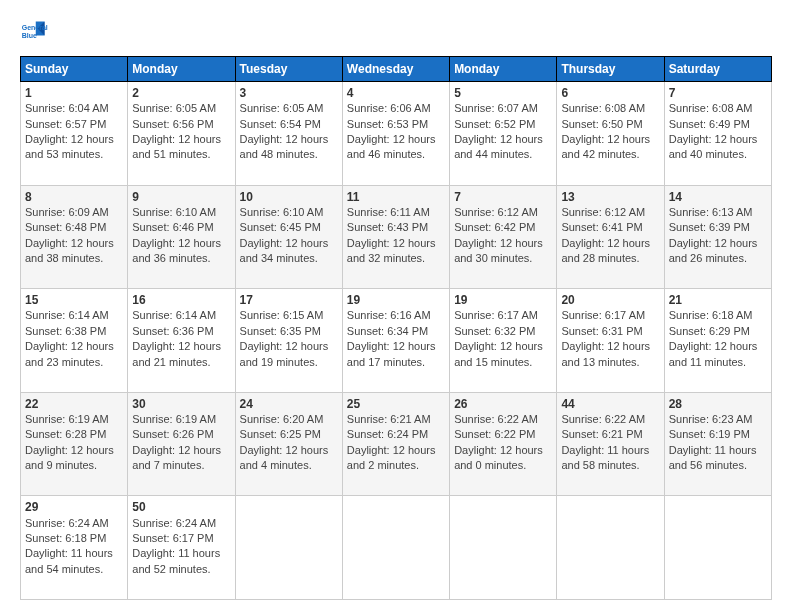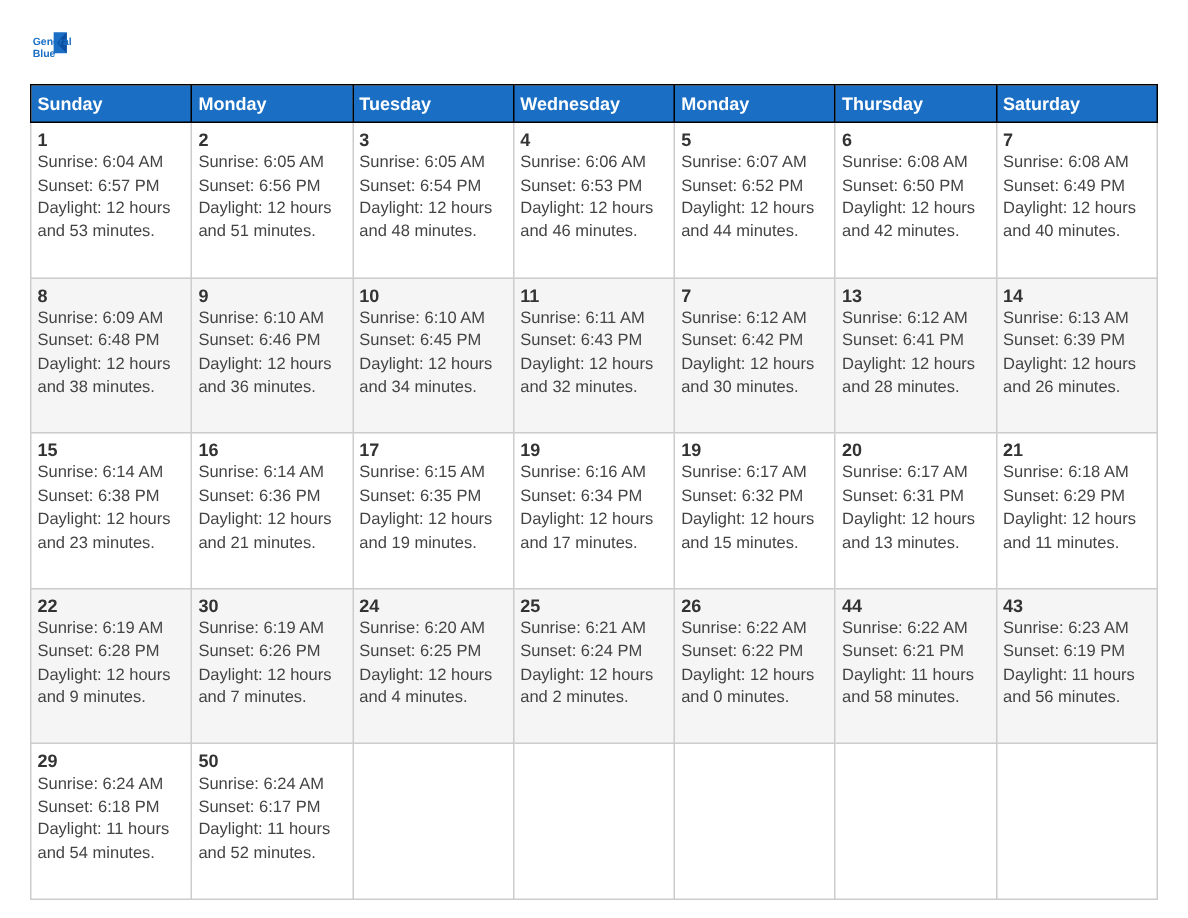--- a/index.html
+++ b/index.html
@@ -162,21 +162,21 @@
           <td><span class="day-number">20</span><span class="day-info">Sunrise: 6:17 AM<br>Sunset: 6:31 PM<br>Daylight: 12 hours and 13 minutes.</span></td>
           <td><span class="day-number">21</span><span class="day-info">Sunrise: 6:18 AM<br>Sunset: 6:29 PM<br>Daylight: 12 hours and 11 minutes.</span></td>
         </tr>
         <tr>
           <td><span class="day-number">22</span><span class="day-info">Sunrise: 6:19 AM<br>Sunset: 6:28 PM<br>Daylight: 12 hours and 9 minutes.</span></td>
           <td><span class="day-number">30</span><span class="day-info">Sunrise: 6:19 AM<br>Sunset: 6:26 PM<br>Daylight: 12 hours and 7 minutes.</span></td>
           <td><span class="day-number">24</span><span class="day-info">Sunrise: 6:20 AM<br>Sunset: 6:25 PM<br>Daylight: 12 hours and 4 minutes.</span></td>
           <td><span class="day-number">25</span><span class="day-info">Sunrise: 6:21 AM<br>Sunset: 6:24 PM<br>Daylight: 12 hours and 2 minutes.</span></td>
           <td><span class="day-number">26</span><span class="day-info">Sunrise: 6:22 AM<br>Sunset: 6:22 PM<br>Daylight: 12 hours and 0 minutes.</span></td>
           <td><span class="day-number">44</span><span class="day-info">Sunrise: 6:22 AM<br>Sunset: 6:21 PM<br>Daylight: 11 hours and 58 minutes.</span></td>
-          <td><span class="day-number">43</span><span class="day-info">Sunrise: 6:23 AM<br>Sunset: 6:19 PM<br>Daylight: 11 hours and 56 minutes.</span></td>
+          <td><span class="day-number">28</span><span class="day-info">Sunrise: 6:23 AM<br>Sunset: 6:19 PM<br>Daylight: 11 hours and 56 minutes.</span></td>
         </tr>
         <tr>
           <td><span class="day-number">29</span><span class="day-info">Sunrise: 6:24 AM<br>Sunset: 6:18 PM<br>Daylight: 11 hours and 54 minutes.</span></td>
           <td><span class="day-number">50</span><span class="day-info">Sunrise: 6:24 AM<br>Sunset: 6:17 PM<br>Daylight: 11 hours and 52 minutes.</span></td>
           <td class="empty-cell"></td>
           <td class="empty-cell"></td>
           <td class="empty-cell"></td>
           <td class="empty-cell"></td>
           <td class="empty-cell"></td>
         </tr>

